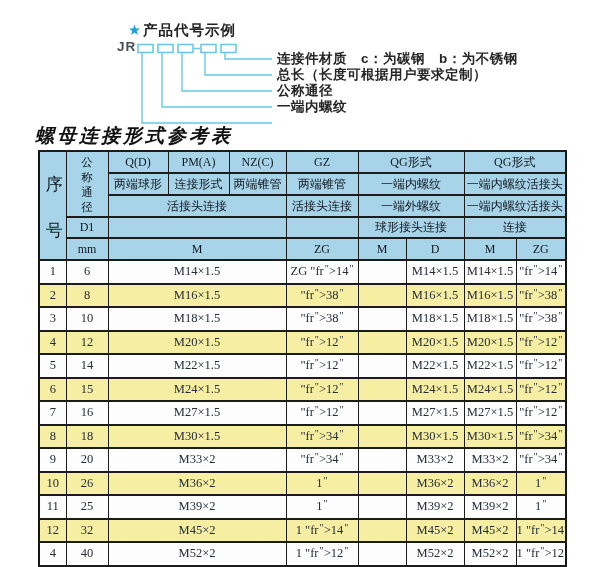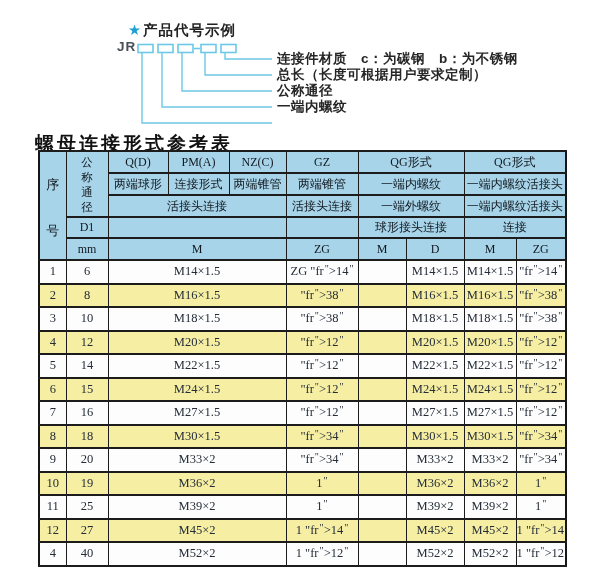--- a/index.html
+++ b/index.html
@@ -27,23 +27,22 @@
     position:absolute;left:277px;height:16px;line-height:16px;
     font-size:13.5px;font-weight:bold;color:#262626;
     white-space:nowrap;letter-spacing:0.5px;
   }
 
   
   .table-title{
     position:absolute;left:35px;top:123px;
     font-family:"DejaVu Serif","Liberation Serif",serif;
     font-size:19px;font-weight:bold;color:#111;
-    letter-spacing:3px;
+    letter-spacing:3px;font-style:italic;
     white-space:nowrap;
-    margin-top:8px;
   }
 
   
   table.ref{
     position:absolute;left:38px;top:150px;width:527px;
     border-collapse:collapse;table-layout:fixed;
     border:2px solid #161616;
   }
   table.ref th, table.ref td{
     border:1px solid #1c1c1c;
@@ -60,21 +59,21 @@
   tbody td{
     background:#fdfdfd;
     font-family:"Liberation Serif",serif;
     font-size:12.5px;color:#242c38;
     height:21.5px;white-space:nowrap;
   }
   tbody tr.alt td{background:#f6efa3;}
 
   
   .vtext{width:14px;margin:0 auto;word-break:break-all;text-align:center;}
-  .vserial{font-size:13px;line-height:46px;padding-top:4px;}
+  .vserial{font-size:17px;line-height:46px;padding-top:4px;}
   .vdn{font-size:11.5px;line-height:15px;padding-top:2px;}
   .q{font-size:10px;position:relative;top:-3px;margin-left:1px;}
 </style>
 </head>
 <body>
 
 <div class="page">
 
   <div class="diagram-heading">
     <span class="star">★</span><span>产品代号示例</span>
@@ -247,41 +246,41 @@
           <td>20</td>
           <td colspan="3">M33×2</td>
           <td><span class="&lt;span">"</span>fr<span class="q">"</span>&gt;<span>3</span><span>4</span><span class="q">"</span></td>
           <td></td>
           <td>M33×2</td>
           <td>M33×2</td>
           <td><span class="&lt;span">"</span>fr<span class="q">"</span>&gt;<span>3</span><span>4</span><span class="q">"</span></td>
         </tr>
         <tr class="alt">
           <td>10</td>
-          <td>19</td>
+          <td>26</td>
           <td colspan="3">M36×2</td>
           <td>1<span class="q">"</span></td>
           <td></td>
           <td>M36×2</td>
           <td>M36×2</td>
           <td>1<span class="q">"</span></td>
         </tr>
         <tr>
           <td>11</td>
           <td>25</td>
           <td colspan="3">M39×2</td>
           <td>1<span class="q">"</span></td>
           <td></td>
           <td>M39×2</td>
           <td>M39×2</td>
           <td>1<span class="q">"</span></td>
         </tr>
         <tr class="alt">
           <td>12</td>
-          <td>27</td>
+          <td>32</td>
           <td colspan="3">M45×2</td>
           <td>1 <span class="&lt;span">"</span>fr<span class="q">"</span>&gt;<span>1</span><span>4</span><span class="q">"</span></td>
           <td></td>
           <td>M45×2</td>
           <td>M45×2</td>
           <td>1 <span class="&lt;span">"</span>fr<span class="q">"</span>&gt;<span>1</span><span>4</span><span class="q">"</span></td>
         </tr>
         <tr>
           <td>4</td>
           <td>40</td>

